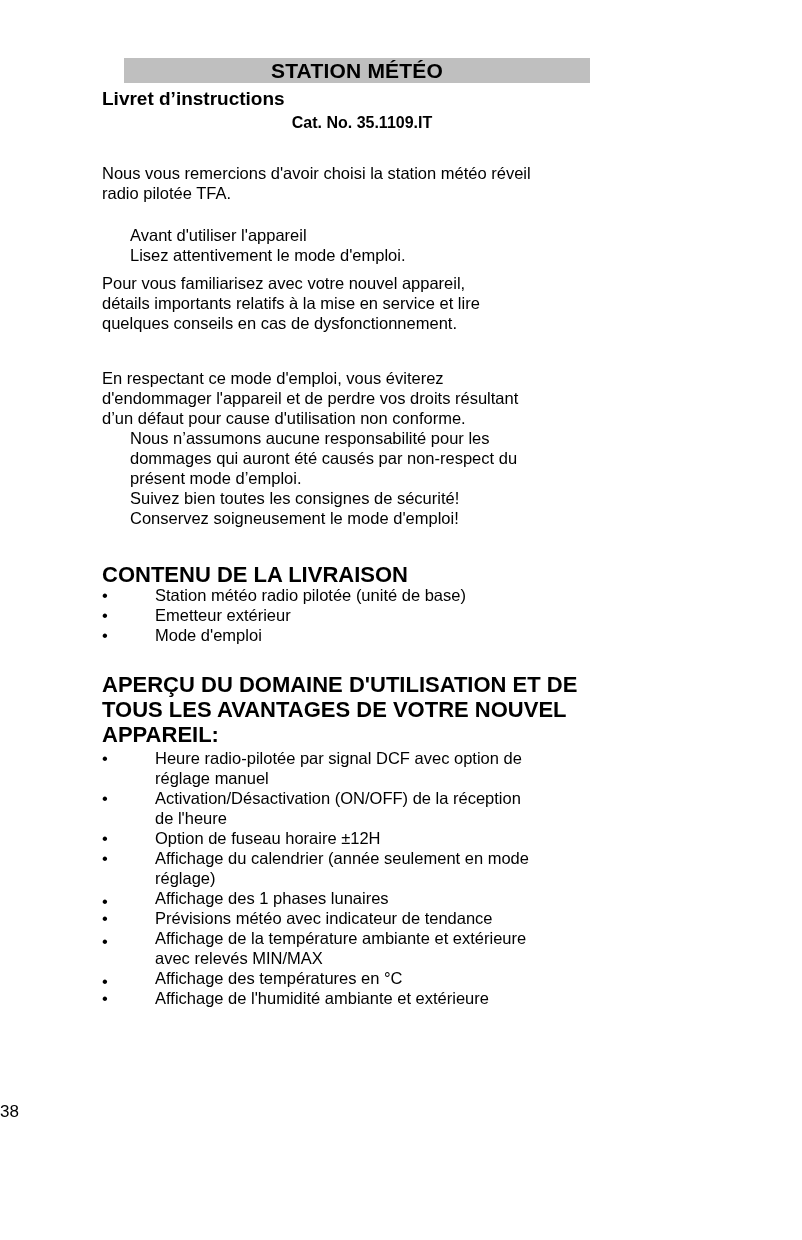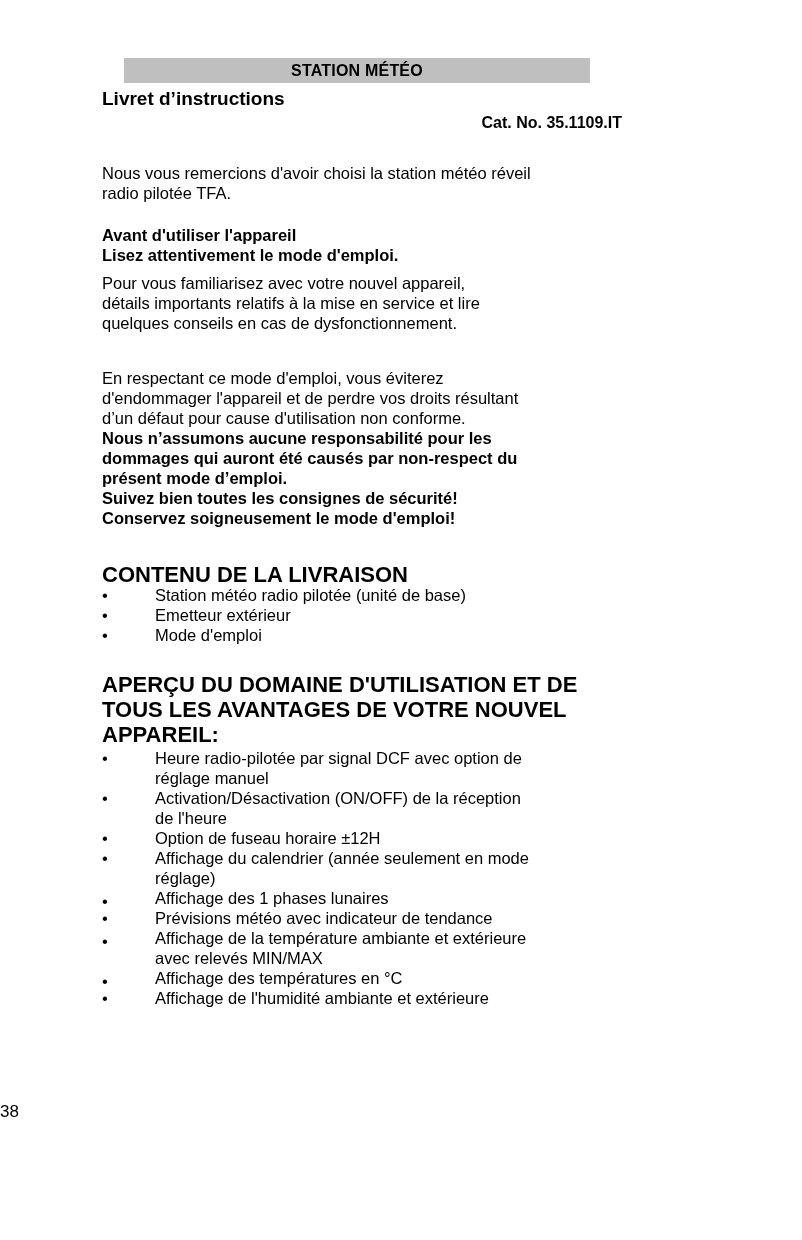--- a/index.html
+++ b/index.html
@@ -31,53 +31,54 @@
     background: #bfbfbf;
   }
   .title-banner-text {
     position: absolute;
     left: 124px;
     top: 58px;
     width: 466px;
     height: 25px;
     line-height: 25px;
     text-align: center;
-    font-size: 16px;
+    font-size: 21px;
     font-weight: bold;
     letter-spacing: 0.2px;
   }
   .subtitle {
     position: absolute;
     left: 102px;
     top: 88px;
     width: 520px;
     text-align: left;
     font-size: 19px;
     font-weight: bold;
   }
   .catno {
     position: absolute;
     left: 102px;
     top: 114px;
     width: 520px;
-    text-align: right;
+    text-align: center;
     font-size: 16px;
     font-weight: bold;
   }
 
   
   .block {
     position: absolute;
     left: 102px;
     width: 522px;
     font-size: 16.5px;
     line-height: 20px;
   }
   .block.bold {
-    font-weight: bold;
+    font-weight: normal;
+    margin-left: 28px;
   }
   .block p {
     margin: 0;
   }
   .heading {
     position: absolute;
     left: 102px;
     width: 522px;
     font-size: 22px;
     font-weight: bold;

